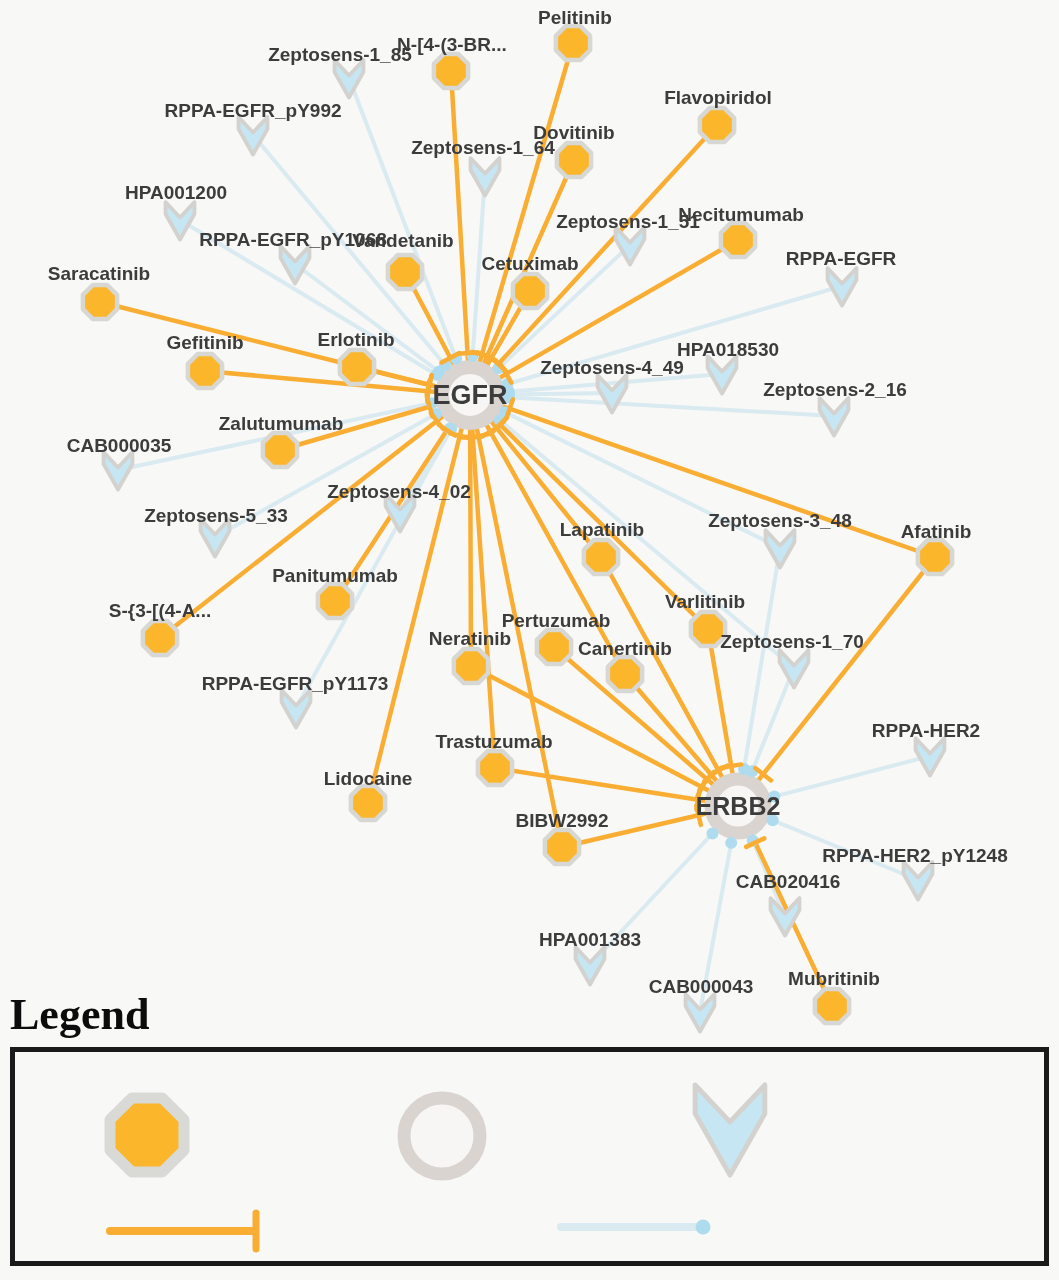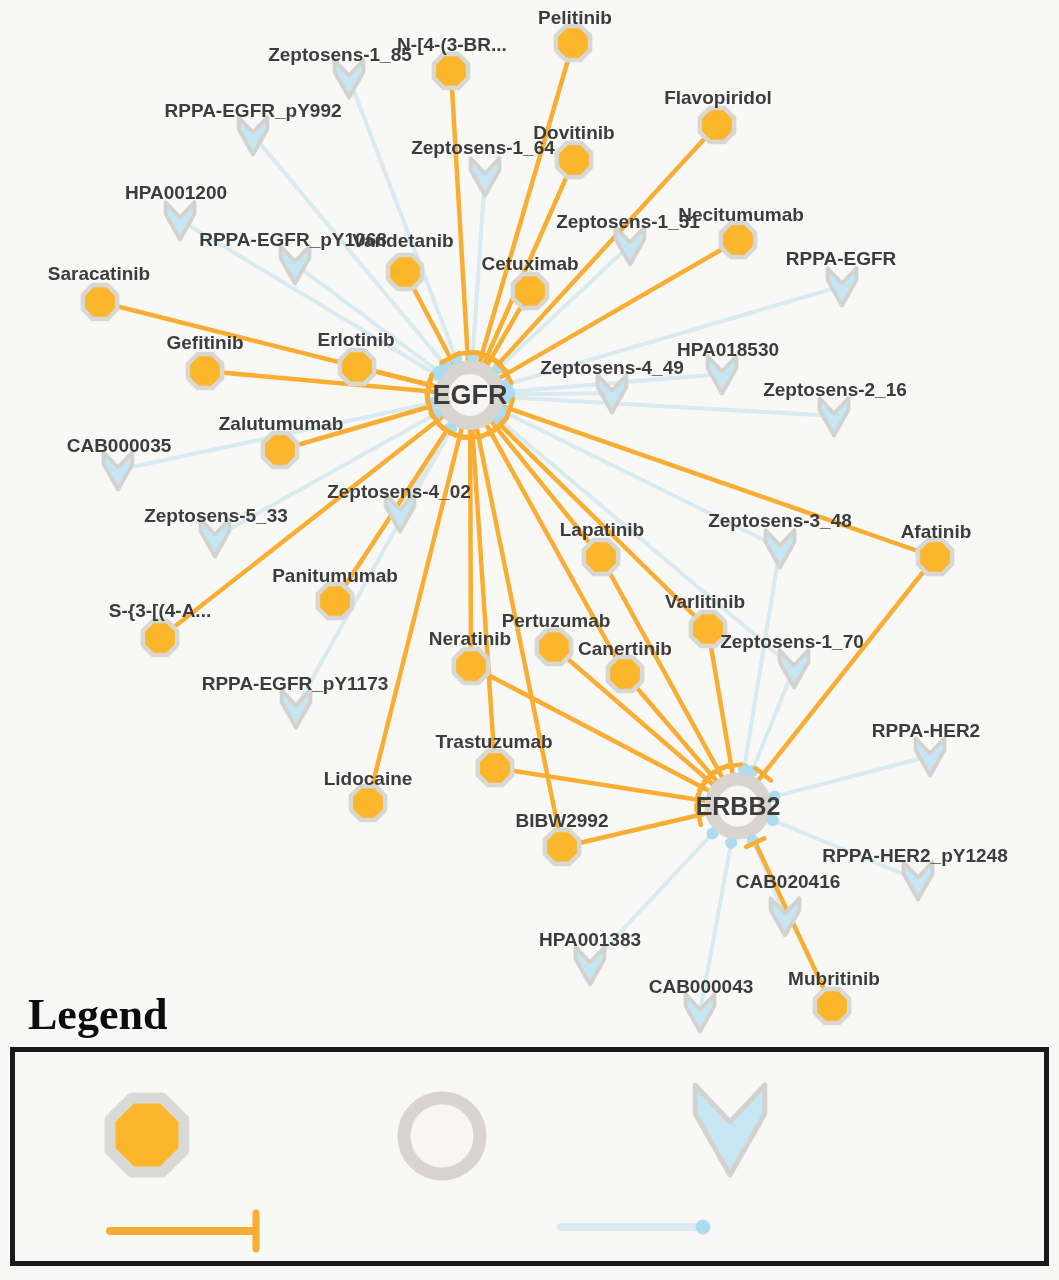--- a/index.html
+++ b/index.html
@@ -1,19 +1,19 @@
 <!DOCTYPE html>
 <html><head>
 <meta charset="utf-8">
 <style>
   html,body{margin:0;padding:0;}
   body{background:#f8f8f6;font-family:"Liberation Sans",sans-serif;}
   .canvas{position:relative;width:1059px;height:1280px;background:#f8f8f6;overflow:hidden;}
   #net{position:absolute;left:0;top:0;}
-  .legend-title{position:absolute;left:28px;top:993px;font-family:"Liberation Serif","DejaVu Serif",serif;
+  .legend-title{position:absolute;left:10px;top:993px;font-family:"Liberation Serif","DejaVu Serif",serif;
     font-weight:bold;font-size:44px;color:#0c0c0c;line-height:1;}
   .legend-box{position:absolute;left:10px;top:1047px;width:1029px;height:209px;
     border:5px solid #1a1a1a;background:#f8f8f6;}
   .lg-icon{position:absolute;}
 </style>
 </head>
 <body>
 
 <div class="canvas">
 

